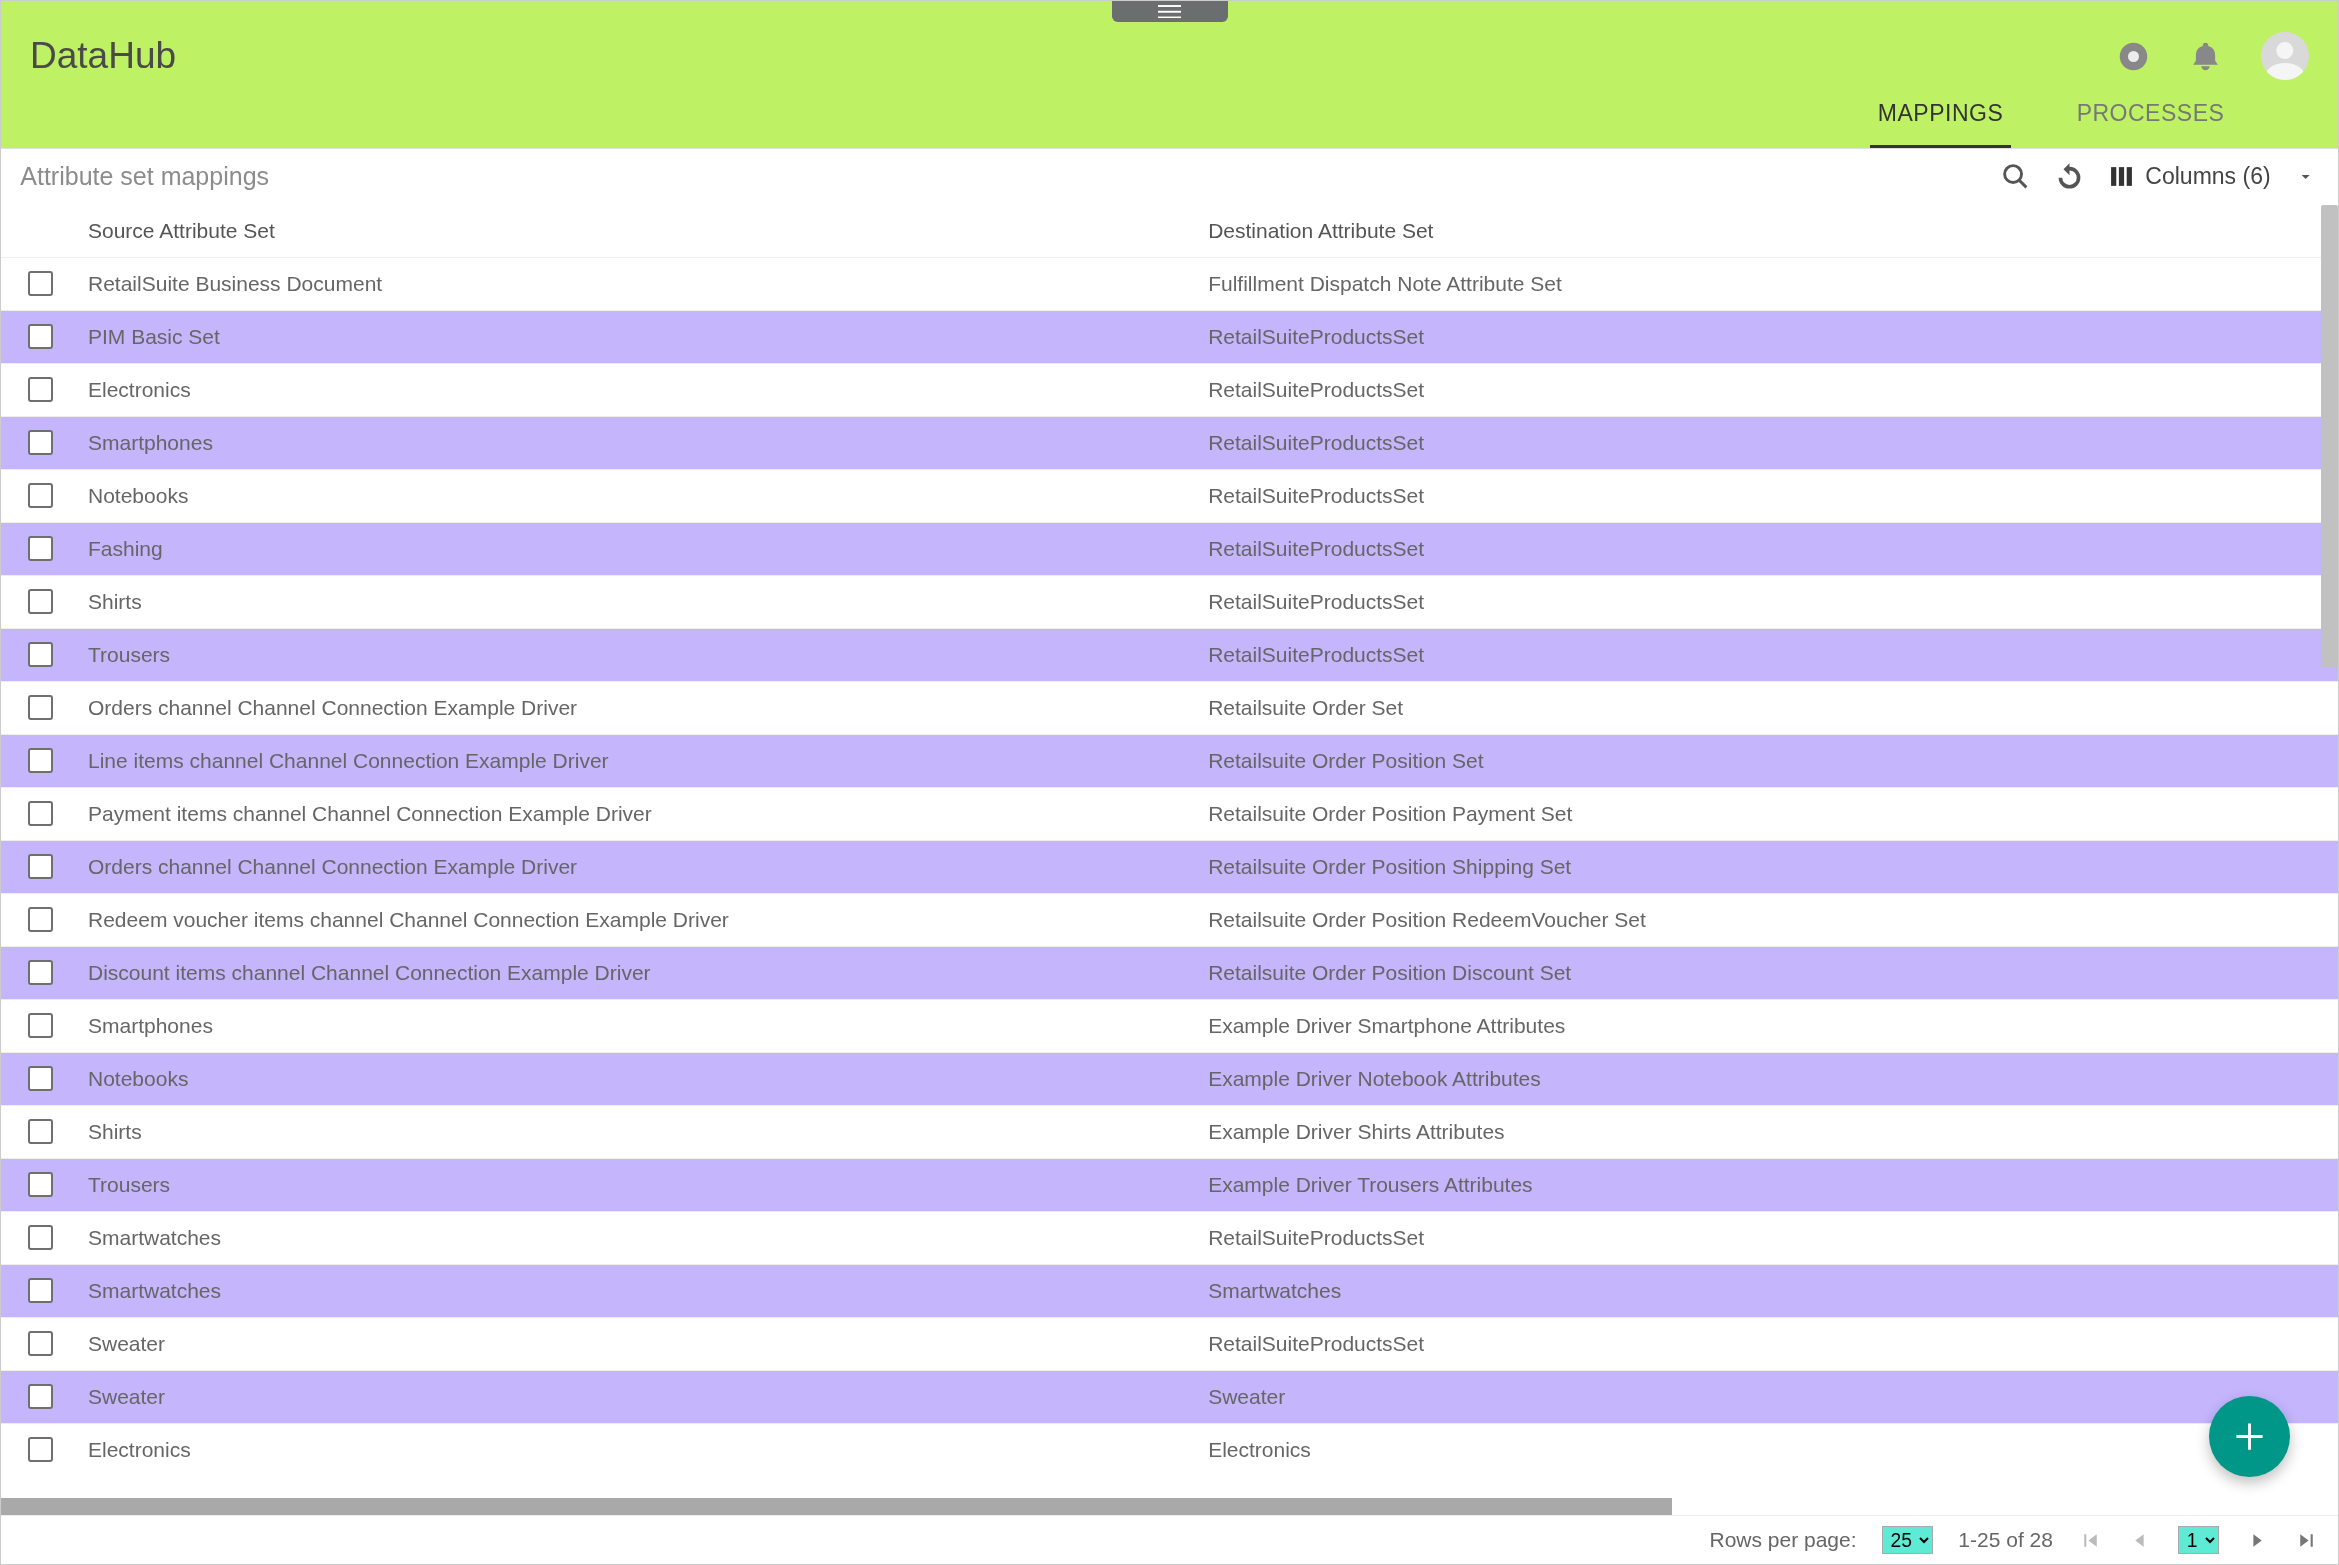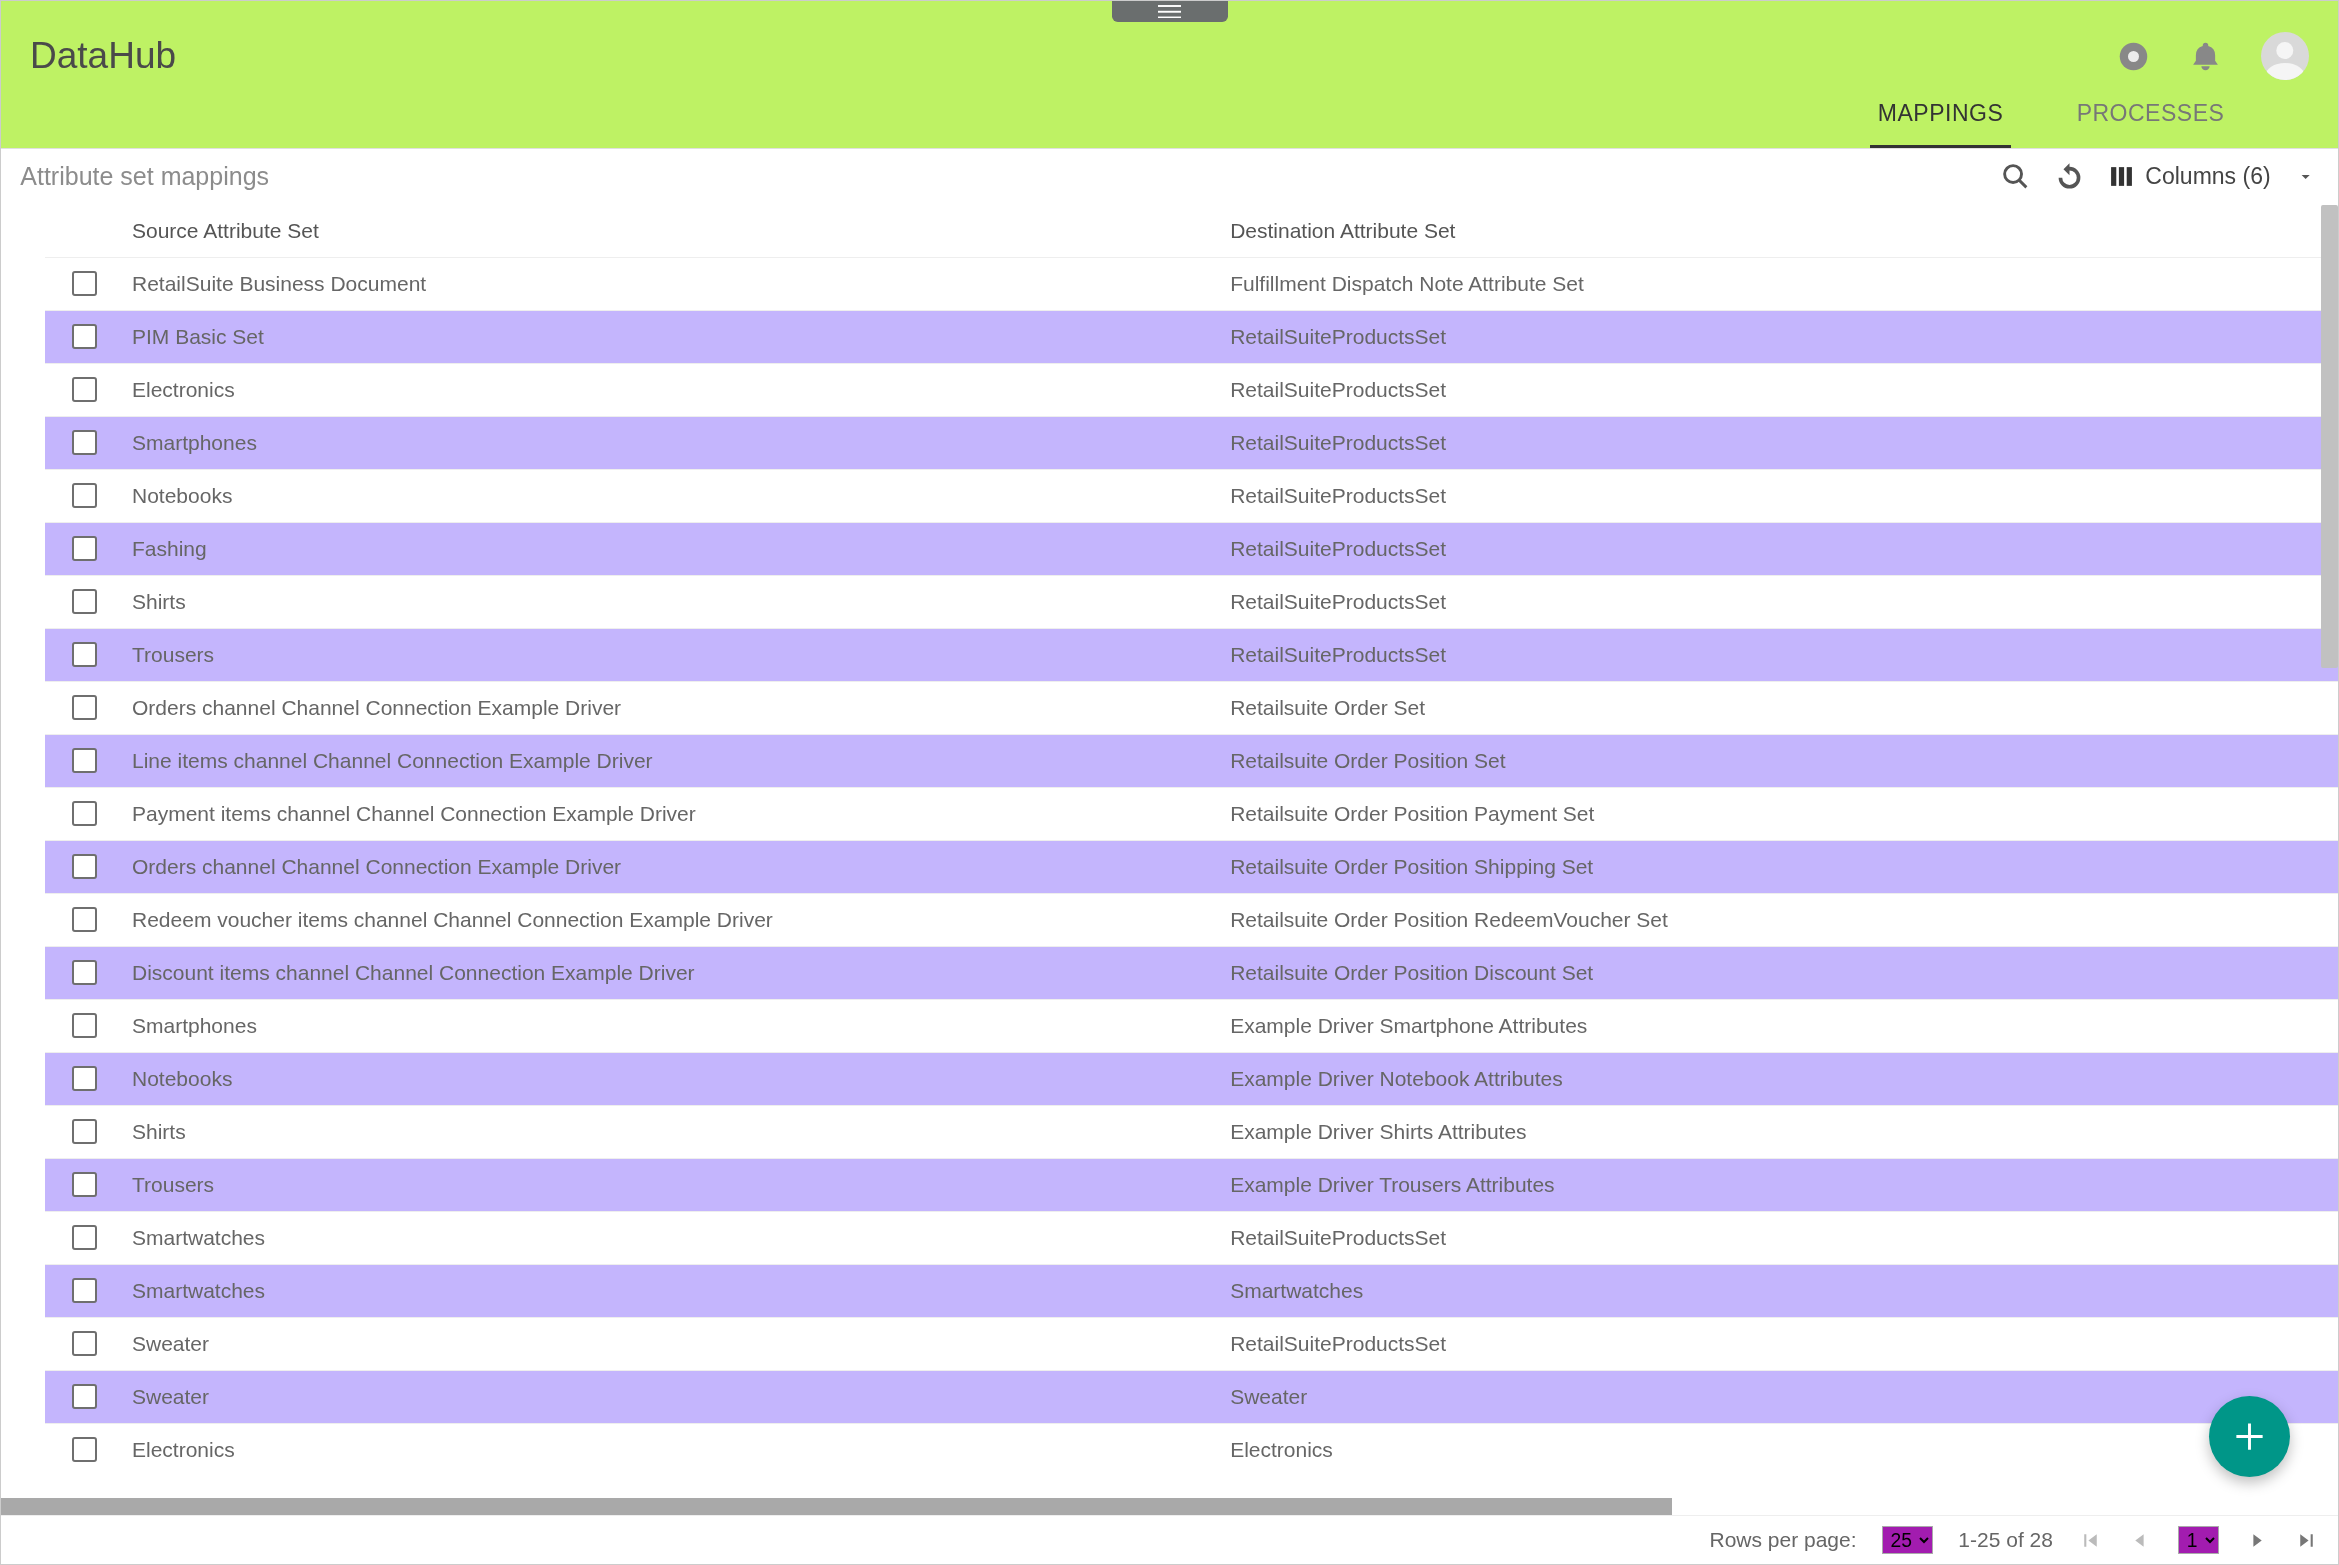--- a/index.html
+++ b/index.html
@@ -34,41 +34,41 @@
   .tab { font-size: 23px; letter-spacing: 0.5px; color:#777; padding: 15.4px 7.7px 17.4px 7.7px; cursor:pointer; border-bottom: 3.9px solid transparent; font-weight:500;}
   .tab.active { color:#333; border-bottom-color:#333; }
   
   .toolbar { display:flex; align-items:center; justify-content:space-between; padding: 13.5px 23px 13.5px 19.3px; flex:0 0 auto;gap:44px;}
   .toolbar-title { font-size: 25px; color:#8c8c8c; font-weight:400;}
   .toolbar-actions { display:flex; align-items:center; gap: 25px; }
   .toolbar-actions .icon-btn { width:29px; height:29px; fill:#555; color:#555; cursor:pointer;}
   .cols-btn { display:flex; align-items:center; gap:11.6px; font-size:23px; color:#444; cursor:pointer;}
   .cols-btn .caret { margin-left: 13.5px; }
   
-  .table-wrap { flex:1 1 auto; overflow:hidden; position:relative;padding-left:44px;}
+  .table-wrap { flex:1 1 auto; overflow:hidden; position:relative;}
   .table-headrow, .table-row {
     display:grid; grid-template-columns: 87px 1fr 1fr 9.7px;
     align-items:center; font-size:21px; color:#666;
   }
   .table-headrow { height: 52px; padding: 0 0 0 0; }
   .table-headrow .th { font-weight:400; color:#555;}
   .rows { position:relative; }
   .table-row { height:53px; border-top:1px solid #eee; }
   .table-row.even { background:#c4b5fd; }
   .table-row .td { white-space:nowrap; overflow:hidden; text-overflow:ellipsis; }
   .chk { width:25px; height:25px; border:2.9px solid #6f6f6f; border-radius:2.9px; margin-left:27px; cursor:pointer; background:#fff;}
   
   .v-scroll-track { position:absolute; top:0; right:0; width:17.4px; height:100%; }
   .v-scroll-thumb { position:absolute; right:0; top:0; width:17.4px; height:463px; background:#c1c1c1; border-radius:1.9px;}
   
   .h-scroll { height:17.4px; background:transparent; position:relative; flex:0 0 auto;}
   .h-scroll-thumb { position:absolute; left:0; top:0; height:17.4px; width:71.5%; background:#a9a9a9;}
   
   .footer { height:49px; display:flex; align-items:center; justify-content:flex-end; gap:25px; padding-right:19.3px; font-size:21px; color:#666; border-top:1px solid #eee; flex:0 0 auto;}
-  .footer select { font-size:19.3px; padding:1.9px 3.9px; border:1px solid #aaa; background:#a21caf;}
+  .footer select { font-size:19.3px; padding:1.9px 3.9px; border:1px solid #aaa; background:#5eead4;}
   .pager-btn { width:25px; height:25px; fill:#777; cursor:pointer;}
   .pager-btn.disabled { fill:#bbb; cursor:default;}
   
   .fab { position:absolute; right:48px; bottom:87px; width:81px; height:81px; border-radius:50%; background:#009688; color:#fff; display:flex; align-items:center; justify-content:center; box-shadow:0 5.8px 13.5px rgba(0,0,0,0.25); cursor:pointer;}
   .fab svg { fill:#fff; width:35px; height:35px;}
 </style>
 </head>
 <body>
 
 <div class="app">

